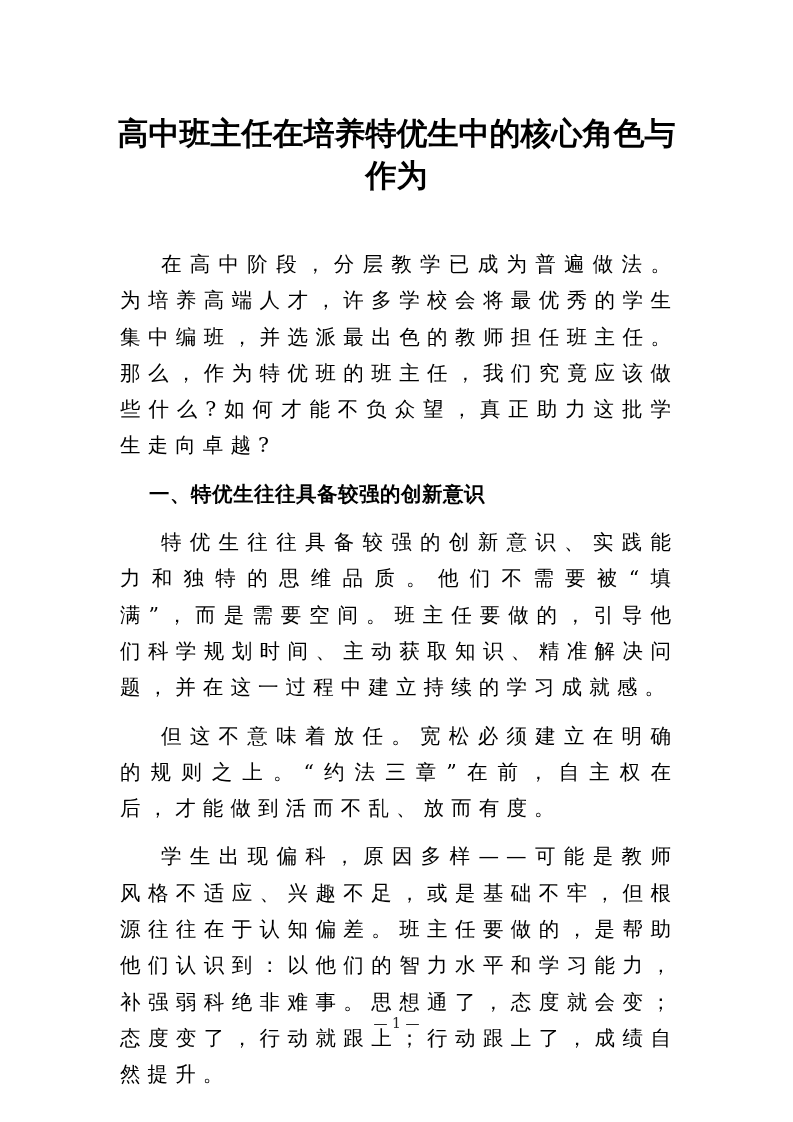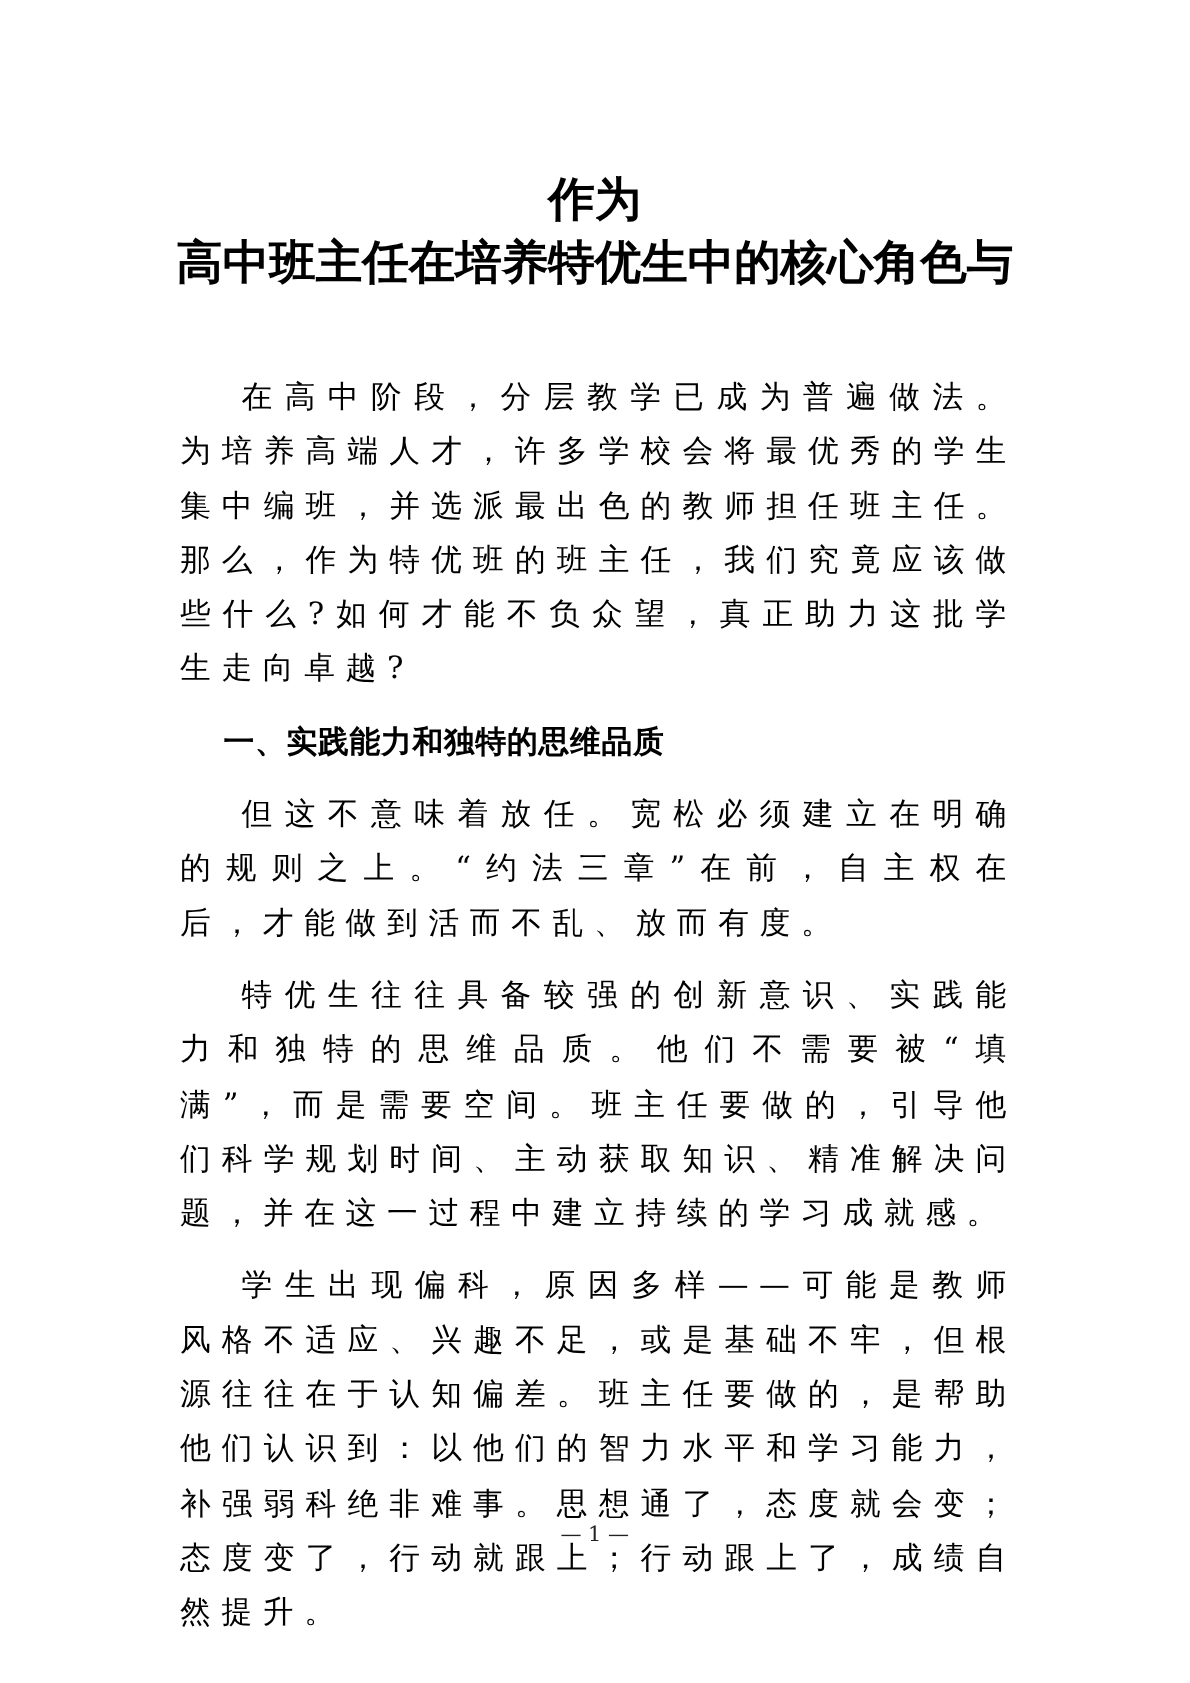--- a/index.html
+++ b/index.html
@@ -24,27 +24,27 @@
   .footer {
     position: absolute; left: 0; width: 793px; top: 1015px; text-align: center;
     font-family: "DejaVu Serif", "Liberation Serif", serif; font-size: 14px; color: #222;
   }
 </style>
 </head>
 <body>
 
 <div class="page">
   <h1 class="title">
+    <div>高中班主任在培养特优生中的核心角色与</div>
     <div>作为</div>
-    <div>高中班主任在培养特优生中的核心角色与</div>
   </h1>
 
   <div class="body">
     <p>在高中阶段，分层教学已成为普遍做法。为培养高端人才，许多学校会将最优秀的学生集中编班，并选派最出色的教师担任班主任。那么，作为特优班的班主任，我们究竟应该做些什么?如何才能不负众望，真正助力这批学生走向卓越?</p>
-    <h2>一、实践能力和独特的思维品质</h2>
+    <h2>一、特优生往往具备较强的创新意识</h2>
+    <p>特优生往往具备较强的创新意识、实践能力和独特的思维品质。他们不需要被“填满”，而是需要空间。班主任要做的，引导他们科学规划时间、主动获取知识、精准解决问题，并在这一过程中建立持续的学习成就感。</p>
     <p>但这不意味着放任。宽松必须建立在明确的规则之上。“约法三章”在前，自主权在后，才能做到活而不乱、放而有度。</p>
-    <p>特优生往往具备较强的创新意识、实践能力和独特的思维品质。他们不需要被“填满”，而是需要空间。班主任要做的，引导他们科学规划时间、主动获取知识、精准解决问题，并在这一过程中建立持续的学习成就感。</p>
     <p>学生出现偏科，原因多样——可能是教师风格不适应、兴趣不足，或是基础不牢，但根源往往在于认知偏差。班主任要做的，是帮助他们认识到：以他们的智力水平和学习能力，补强弱科绝非难事。思想通了，态度就会变；态度变了，行动就跟上；行动跟上了，成绩自然提升。</p>
 
   </div>
 
   <div class="footer">— 1 —</div>
 </div>
 
 </body></html>

